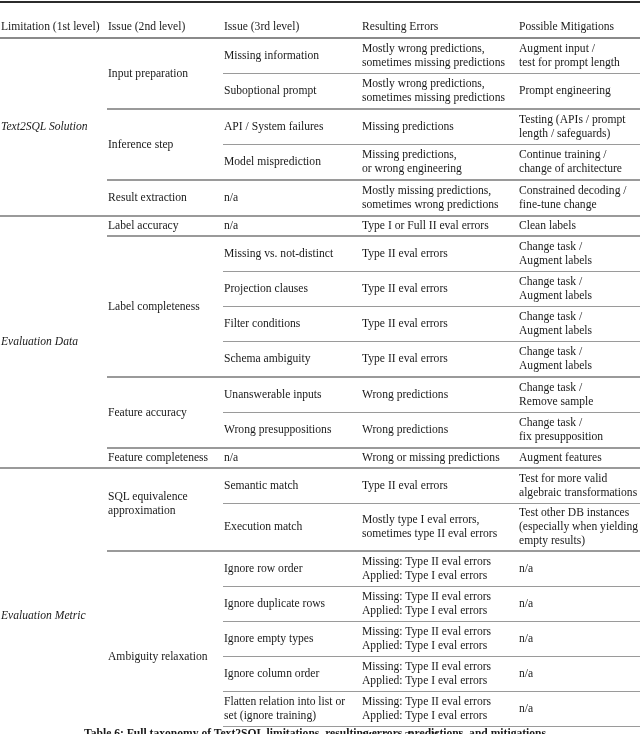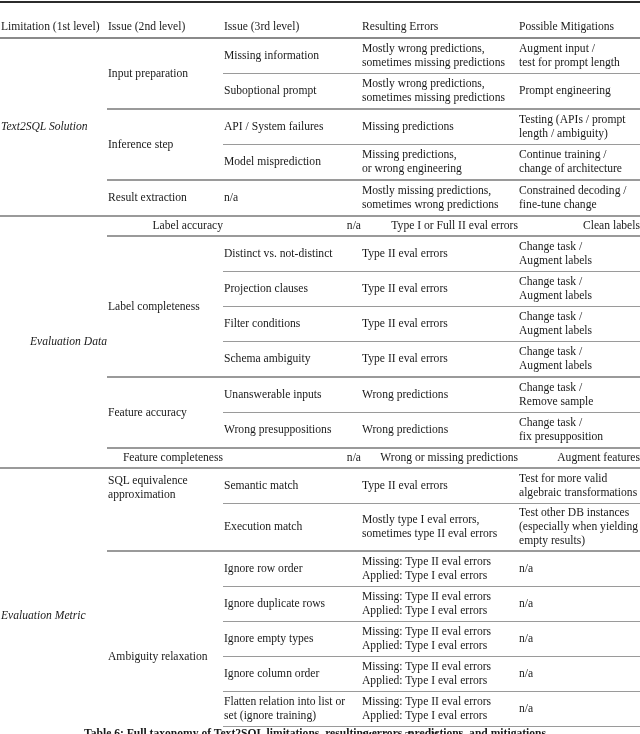--- a/index.html
+++ b/index.html
@@ -22,21 +22,21 @@
     font-weight: normal; text-align: left; padding: 16px 0 3px 1px;
     height: 15px; border-top: 2px solid #2b2b2b; border-bottom: 2px solid #8a8a8a;
     white-space: nowrap; vertical-align: middle;
   }
   table.tax td {
     padding: 2px 0 2px 1px; vertical-align: middle; white-space: nowrap;
   }
   td.l1 { padding-left: 0; font-style: italic; }
   td.l2 { padding-left: 0; font-family: Liberation Serif, serif; }
   .r1 td { height: 30px; }
-  .r-single td { height: 14px; text-align: right; }
+  .r-single td { height: 14px; }
   .r-exec td { height: 40px; }
   
   tr.rule-full > td { border-top: 2px solid #8a8a8a; }
   tr.rule-section > td { border-top: 2px solid #9a9a9a; }
   tr.rule-inner > td.c3cell,
   tr.rule-inner > td.c4cell,
   tr.rule-inner > td.c5cell { border-top: 1.5px solid #9a9a9a; }
   tr.rule-from2 > td.c2cell,
   tr.rule-from2 > td.c3cell,
   tr.rule-from2 > td.c4cell,
@@ -106,21 +106,21 @@
             <span class="cell-text">Inference step</span>
           </td>
           <td class="c3cell">
             <span class="cell-text">API / System failures</span>
           </td>
           <td class="c4cell">
             <span class="cell-text">Missing predictions</span>
           </td>
           <td class="c5cell">
             <span class="cell-text">Testing (APIs / prompt</span>
-            <span class="cell-text">length / ambiguity)</span>
+            <span class="cell-text">length / safeguards)</span>
           </td>
         </tr>
         <tr class="r1 rule-inner">
           <td class="c3cell">
             <span class="cell-text">Model misprediction</span>
           </td>
           <td class="c4cell">
             <span class="cell-text">Missing predictions,</span>
             <span class="cell-text">or wrong engineering</span>
           </td>
@@ -160,21 +160,21 @@
           </td>
           <td class="c5cell">
             <span class="cell-text">Clean labels</span>
           </td>
         </tr>
         <tr class="r1 rule-from2">
           <td class="l2 c2cell" rowspan="4">
             <span class="cell-text">Label completeness</span>
           </td>
           <td class="c3cell">
-            <span class="cell-text">Distinct vs. not-distinct</span>
+            <span class="cell-text">Missing vs. not-distinct</span>
           </td>
           <td class="c4cell">
             <span class="cell-text">Type II eval errors</span>
           </td>
           <td class="c5cell">
             <span class="cell-text">Change task /</span>
             <span class="cell-text">Augment labels</span>
           </td>
         </tr>
         <tr class="r1 rule-inner">
@@ -251,21 +251,21 @@
             <span class="cell-text">Wrong or missing predictions</span>
           </td>
           <td class="c5cell">
             <span class="cell-text">Augment features</span>
           </td>
         </tr>
         <tr class="r1 rule-section rule-full">
           <td class="l1 c1cell" rowspan="8">
             <span class="cell-text">Evaluation Metric</span>
           </td>
-          <td class="l2 c2cell" rowspan="2" style="vertical-align: top; padding-top: 5px; margin-top: 44px;">
+          <td class="l2 c2cell" rowspan="2" style="vertical-align: top; padding-top: 21px; margin-top: 44px;">
             <span class="cell-text">SQL equivalence</span>
             <span class="cell-text">approximation</span>
           </td>
           <td class="c3cell">
             <span class="cell-text">Semantic match</span>
           </td>
           <td class="c4cell">
             <span class="cell-text">Type II eval errors</span>
           </td>
           <td class="c5cell">

